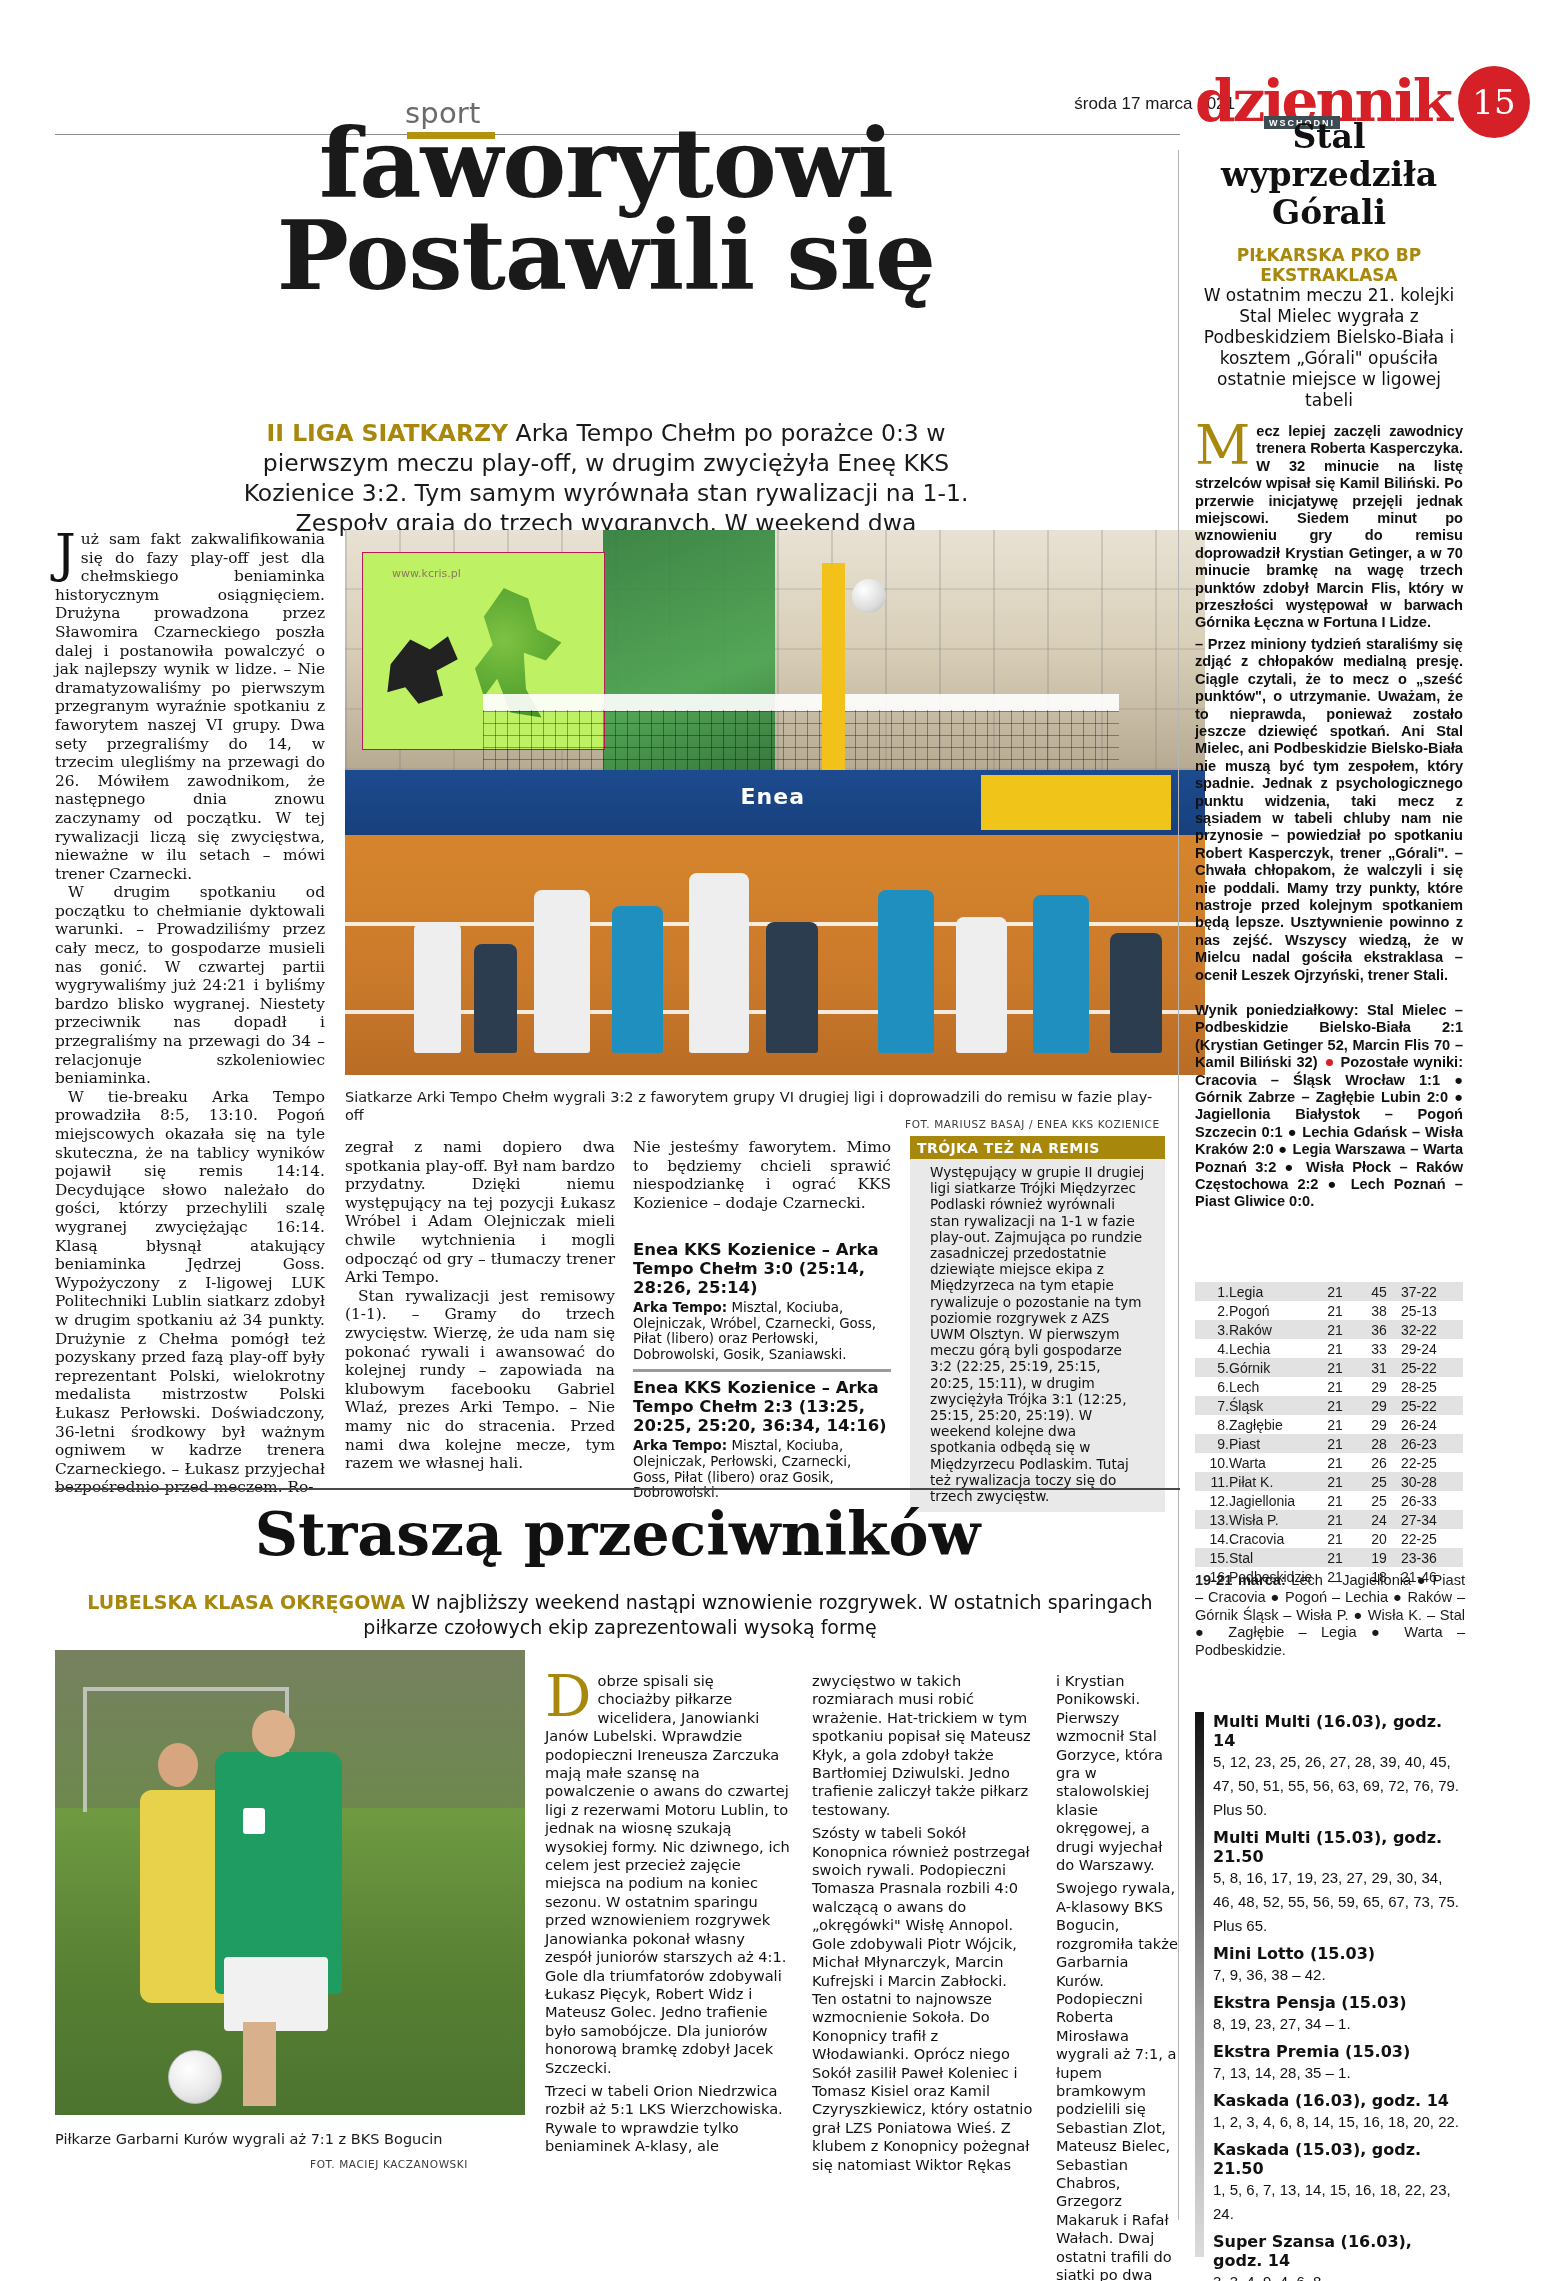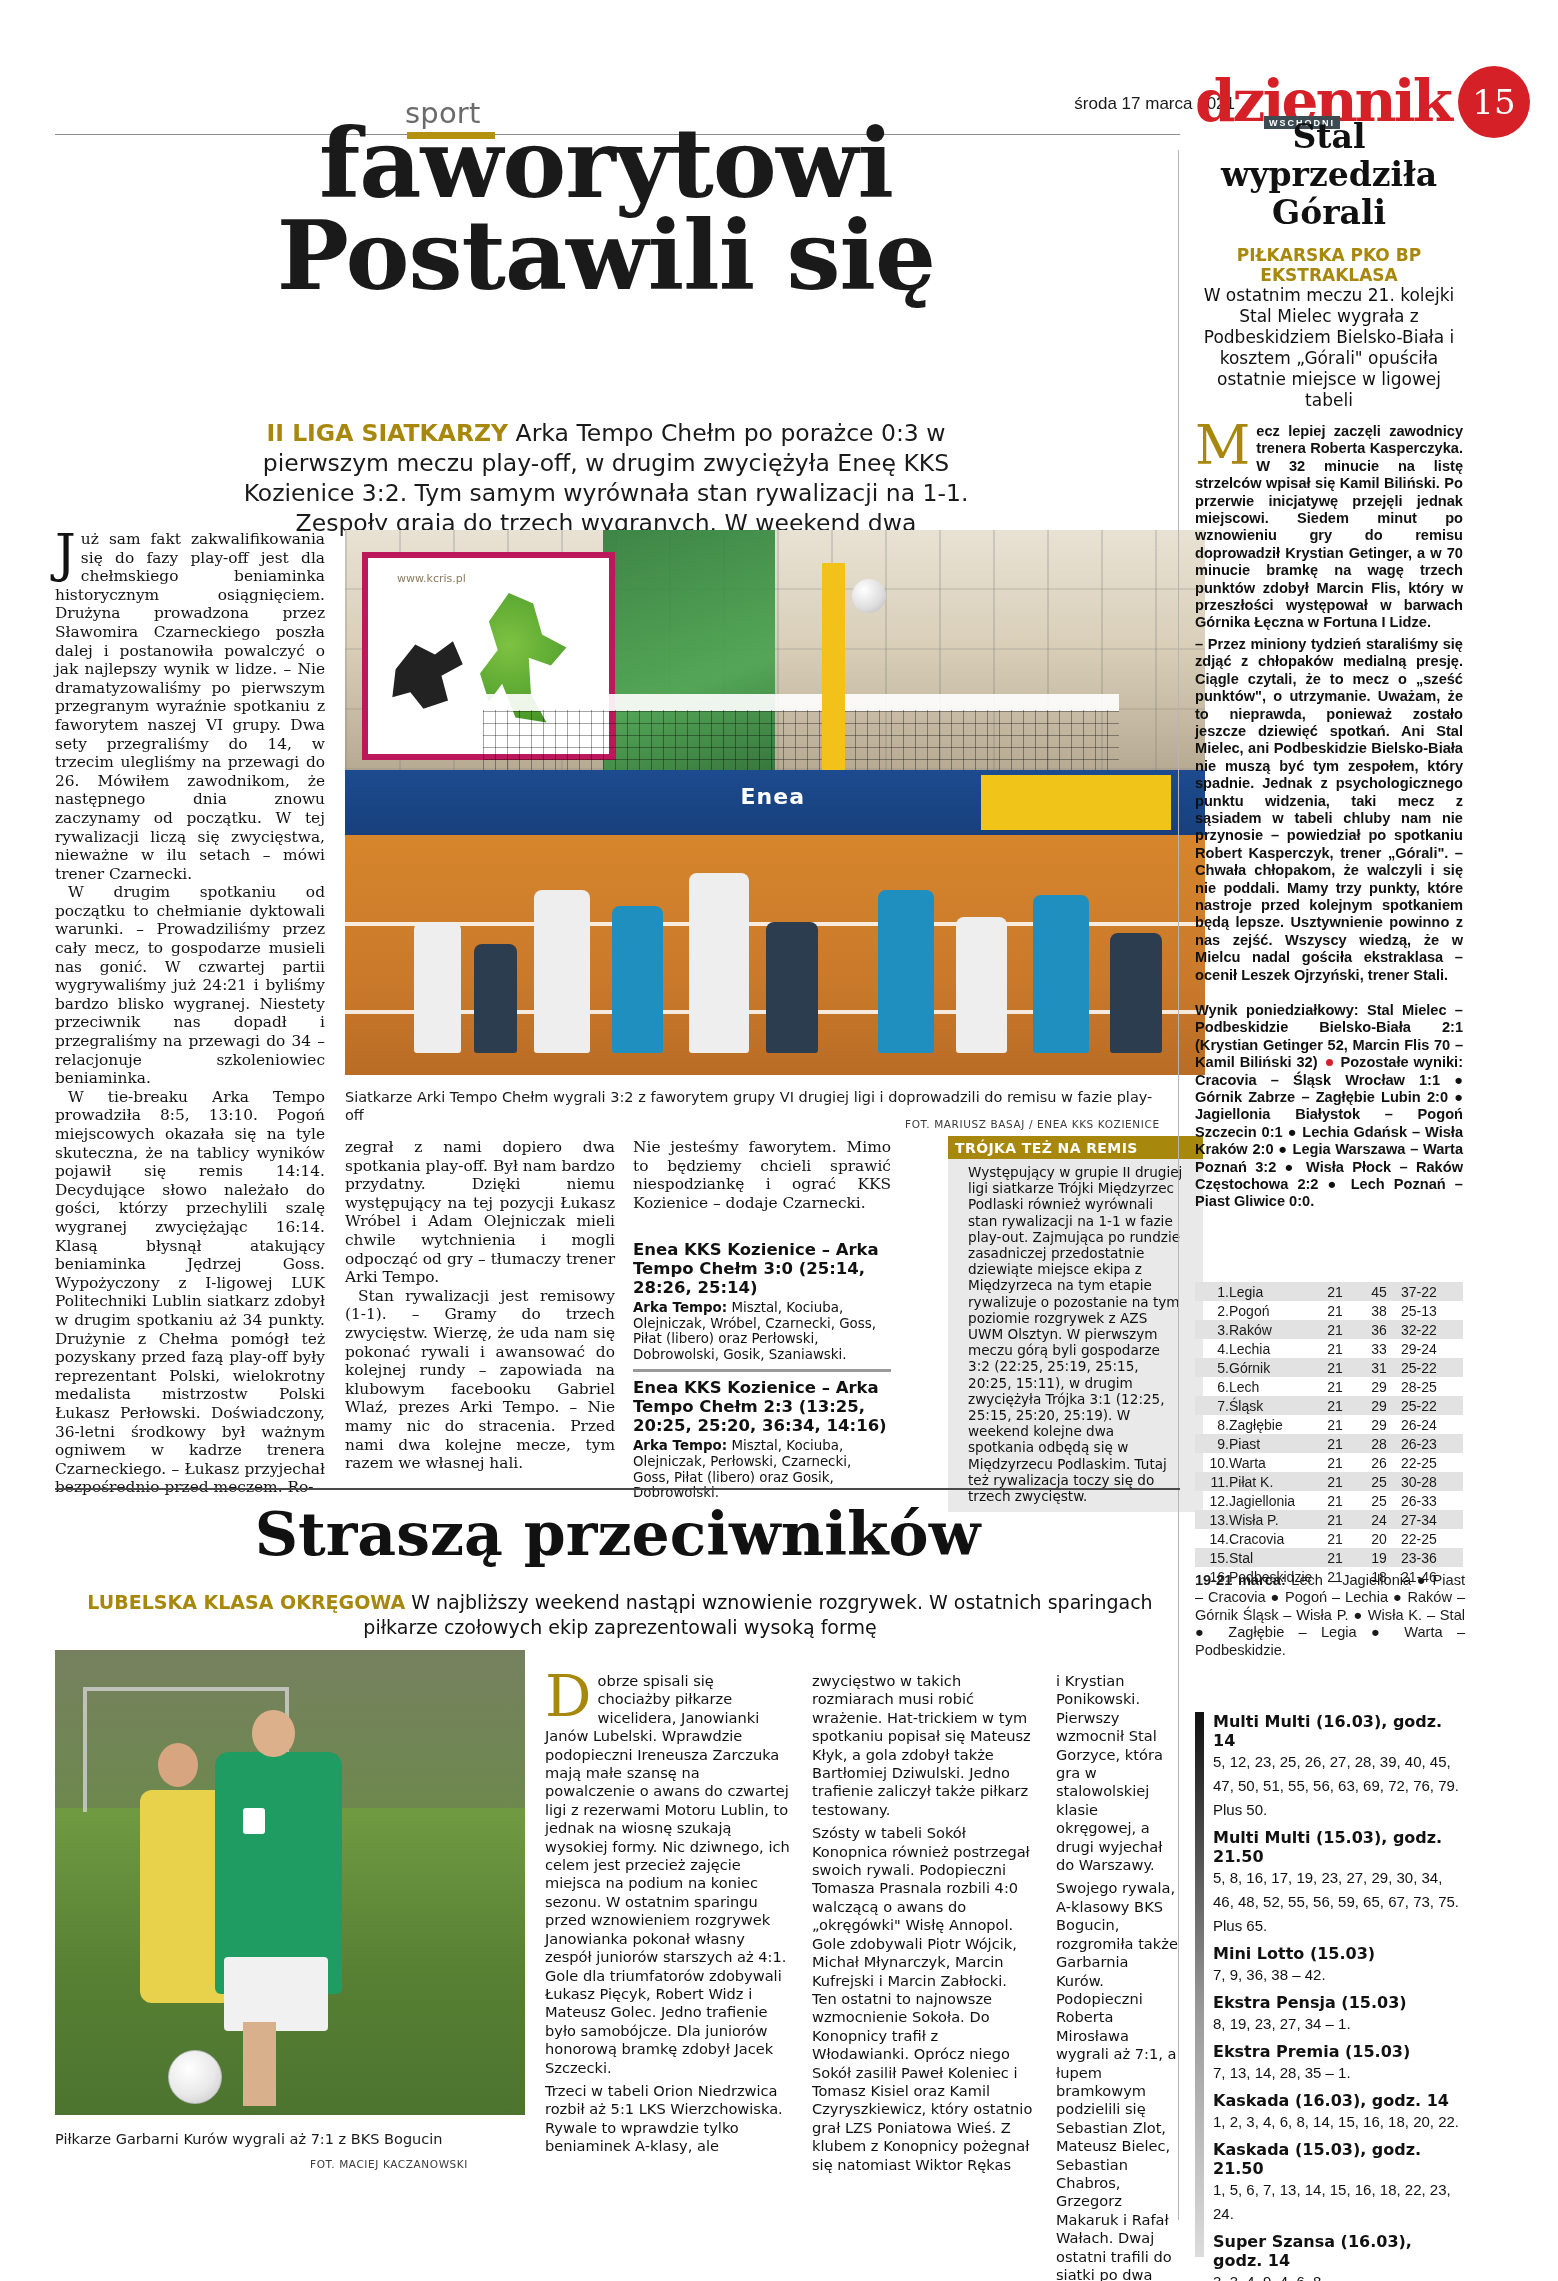--- a/index.html
+++ b/index.html
@@ -32,21 +32,21 @@
   .col p.first{text-indent:0;}
   .dropcap{float:left;font-family:"DejaVu Serif",serif;font-size:52px;line-height:40px;padding:3px 5px 0 0;font-weight:normal;}
 
   
   .photo1{position:absolute;left:345px;top:530px;width:860px;height:545px;overflow:hidden;background:#c98437;}
   .photo1 .sky{position:absolute;left:0;top:0;width:100%;height:44%;background:linear-gradient(180deg,#e8e2d4 0%,#d9cfb9 48%,#b7aa93 100%);}
   .photo1 .wall{position:absolute;left:0;top:0;width:100%;height:44%;
     background:
       repeating-linear-gradient(90deg, rgba(120,120,120,.25) 0 2px, rgba(255,255,255,0) 2px 54px),
       repeating-linear-gradient(0deg, rgba(120,120,120,.18) 0 2px, rgba(255,255,255,0) 2px 60px);}
-  .photo1 .banner{position:absolute;left:2%;top:4%;width:28%;height:36%;background:#ffffff;border:6px solid #be185d;}
+  .photo1 .banner{position:absolute;left:2%;top:4%;width:28%;height:36%;background:#bef264;border:1px solid #be185d;}
   .photo1 .banner .ath{position:absolute;left:40%;top:18%;width:46%;height:66%;
     background:radial-gradient(circle at 40% 40%, #7ec242 0%, #4e9e2c 70%, #3d8122 100%);
     clip-path:polygon(40% 0,62% 8%,70% 32%,92% 42%,78% 56%,58% 50%,60% 78%,74% 100%,46% 96%,34% 70%,22% 84%,14% 62%,30% 44%,22% 22%);}
   .photo1 .banner .ath2{position:absolute;left:8%;top:40%;width:34%;height:42%;background:#222;
     clip-path:polygon(10% 40%,34% 10%,58% 22%,80% 6%,92% 34%,66% 48%,74% 78%,44% 88%,28% 68%,6% 74%);}
   .photo1 .bannertxt{position:absolute;left:12%;top:7%;font-size:11px;color:#8a7a5c;font-family:"DejaVu Sans",sans-serif;}
   .photo1 .green-net{position:absolute;left:30%;top:0;width:20%;height:46%;background:linear-gradient(160deg,#2f7d3a,#49a34f 60%,#2a6e33);opacity:.92;}
   .photo1 .court{position:absolute;left:0;top:44%;width:100%;height:56%;background:linear-gradient(180deg,#e08b2e 0%,#d4832c 30%,#c9792a 70%,#b96c25 100%);}
   .photo1 .courtline{position:absolute;left:0;height:4px;background:rgba(255,255,255,.85);}
   .photo1 .adboard{position:absolute;left:0;top:44%;width:100%;height:12%;background:linear-gradient(180deg,#1d4b8f,#17407c);}
@@ -215,21 +215,21 @@
       <span>Misztal, Kociuba, Olejniczak, Wróbel, Czarnecki, Goss, Piłat (libero) oraz Perłowski, Dobrowolski, Gosik, Szaniawski.</span>
     </div>
     <div class="hr-th"></div>
     <div class="res-title">Enea KKS Kozienice – Arka Tempo Chełm 2:3 (13:25, 20:25, 25:20, 36:34, 14:16)</div>
     <div class="res-body">
       <b>Arka Tempo:</b>
       <span>Misztal, Kociuba, Olejniczak, Perłowski, Czarnecki, Goss, Piłat (libero) oraz Gosik, Dobrowolski.</span>
     </div>
   </div>
 
-  <div class="greybox" style="left:948px;top:1136px;width:255px;">
+  <div class="greybox" style="left:910px;top:1136px;width:255px;">
     <div class="bar">TRÓJKA TEŻ NA REMIS</div>
     <div class="bd">Występujący w grupie II drugiej ligi siatkarze Trójki Międzyrzec Podlaski również wyrównali stan rywalizacji na 1-1 w fazie play-out. Zajmująca po rundzie zasadniczej przedostatnie dziewiąte miejsce ekipa z Międzyrzeca na tym etapie rywalizuje o pozostanie na tym poziomie rozgrywek z AZS UWM Olsztyn. W pierwszym meczu górą byli gospodarze 3:2 (22:25, 25:19, 25:15, 20:25, 15:11), w drugim zwyciężyła Trójka 3:1 (12:25, 25:15, 25:20, 25:19). W weekend kolejne dwa spotkania odbędą się w Międzyrzecu Podlaskim. Tutaj też rywalizacja toczy się do trzech zwycięstw.</div>
   </div>
 
   <div class="rail-sep"></div>
   <div class="rail">
     <div class="rail-head">Stal wyprzedziła Górali</div>
     <div class="rail-kicker">PIŁKARSKA PKO BP EKSTRAKLASA</div>
     <div class="rail-lead">W ostatnim meczu 21. kolejki Stal Mielec wygrała z Podbeskidziem Bielsko-Biała i kosztem „Górali" opuściła ostatnie miejsce w ligowej tabeli</div>
 

